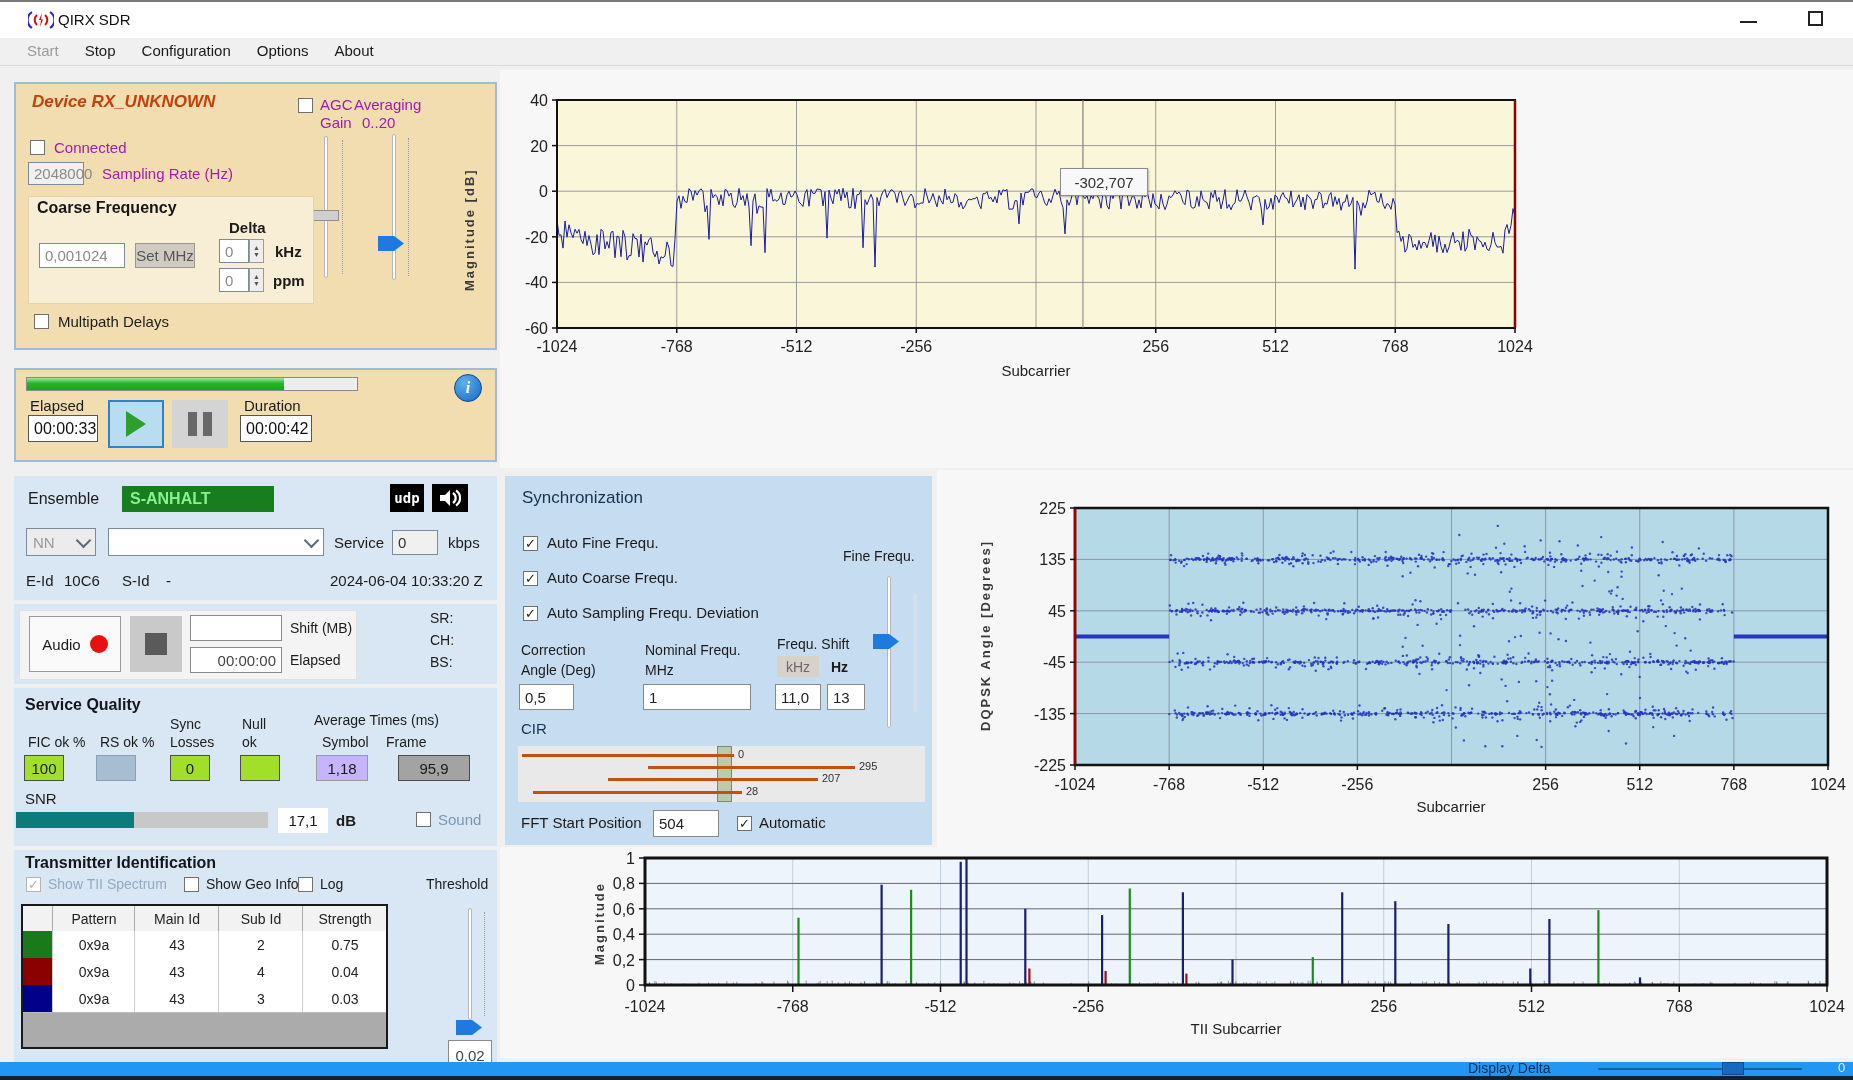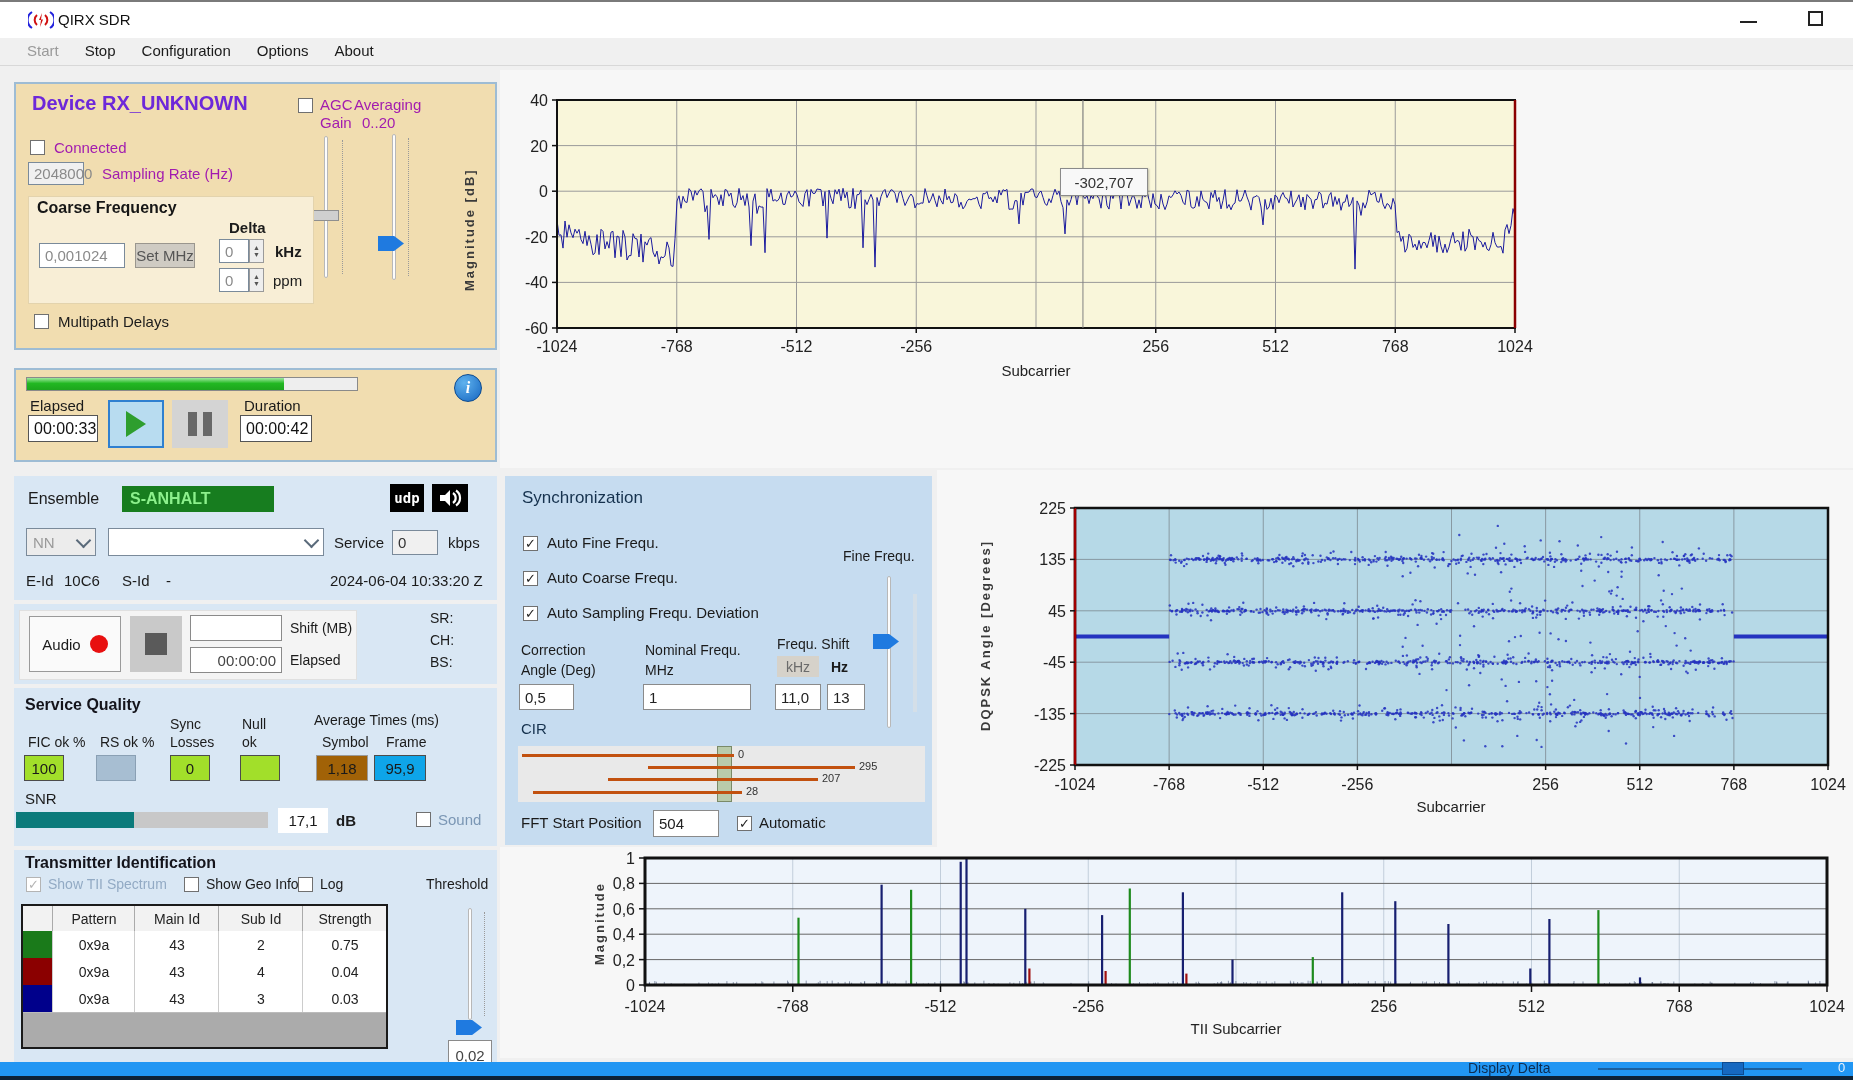--- a/index.html
+++ b/index.html
@@ -63,21 +63,21 @@
       <path d="M9 6 A 6.5 6.5 0 0 0 9 16" stroke="#d01010" stroke-width="2" fill="none"></path>
       <path d="M17 6 A 6.5 6.5 0 0 1 17 16" stroke="#d01010" stroke-width="2" fill="none"></path>
       <path d="M14 4 L11 11 L13 11 L12 18 L15 10.5 L13 10.5 Z" fill="#d01010"></path>
     </svg>
     <div class="abs title-text">QIRX SDR</div>
     <div class="abs" style="left:1740px;top:19px;width:17px;height:2px;background:#222"></div>
     <div class="abs" style="left:1808px;top:9px;width:15px;height:15px;border:2px solid #222;box-sizing:border-box"></div>
   </div>
 
   <div class="abs panel-tan" style="left:14px;top:82px;width:483px;height:268px">
-    <div class="abs" style="left:16px;top:8px;font-size:20px;font-weight:bold;color:#6d28d9">Device RX_UNKNOWN</div>
+    <div class="abs" style="left:16px;top:8px;font-size:17px;font-weight:bold;font-style:italic;color:#c2410c">Device RX_UNKNOWN</div>
 
     <div class="abs cb" style="left:282px;top:14px"></div>
     <div class="abs lbl-brown" style="left:304px;top:12px">AGC</div>
     <div class="abs lbl-brown" style="left:304px;top:30px">Gain</div>
     <div class="abs lbl-brown" style="left:338px;top:12px">Averaging</div>
     <div class="abs lbl-brown" style="left:346px;top:30px">0..20</div>
 
     <div class="abs groove-v" style="left:308px;top:52px;height:142px"></div>
     <div class="abs ticks-v" style="left:326px;top:56px;height:134px"></div>
     <div class="abs thumb-flat" style="left:297px;top:126px"></div>
@@ -103,21 +103,21 @@
           <span>▲</span>
           <span>▼</span>
         </div>
       <div class="abs lbl" style="left:246px;top:46px;font-weight:bold">kHz</div>
 
       <div class="abs field" style="left:190px;top:71px;width:30px;height:24px;color:#8a8a8a">0</div>
       <div class="abs" style="left:220px;top:71px;width:15px;height:24px;border:1px solid #9a9a9a;box-sizing:border-box;font-size:7px;color:#555;display:flex;flex-direction:column;align-items:center;justify-content:center;background:#eee">
           <span>▲</span>
           <span>▼</span>
         </div>
-      <div class="abs lbl" style="left:244px;top:75px;font-weight:normal">ppm</div>
+      <div class="abs lbl" style="left:244px;top:75px;font-weight:bold">ppm</div>
     </div>
 
     <div class="abs cb" style="left:18px;top:230px"></div>
     <div class="abs lbl" style="left:42px;top:229px">Multipath Delays</div>
   </div>
 
   <div class="abs panel-tan" style="left:14px;top:368px;width:483px;height:94px">
     <div class="abs" style="left:10px;top:7px;width:332px;height:14px;border:1px solid #8a8a8a;background:#eee;box-sizing:border-box">
       <div id="pbfill" style="height: 100%; background: linear-gradient(rgb(159, 232, 159), rgb(34, 184, 34) 45%, rgb(29, 165, 29)); width: 78%;"></div>
     </div>
@@ -244,22 +244,22 @@
     <div class="abs lbl-sm" style="left:228px;top:28px">Null</div>
     <div class="abs lbl-sm" style="left:228px;top:46px">ok</div>
     <div class="abs lbl-sm" style="left:300px;top:24px">Average Times (ms)</div>
     <div class="abs lbl-sm" style="left:308px;top:46px">Symbol</div>
     <div class="abs lbl-sm" style="left:372px;top:46px">Frame</div>
 
     <div class="abs valbox" style="left:10px;top:67px;width:40px;height:26px;background:#a2df2a">100</div>
     <div class="abs valbox" style="left:82px;top:67px;width:40px;height:26px;background:#a7bed2;border-color:#8aa0b4"></div>
     <div class="abs valbox" style="left:156px;top:67px;width:40px;height:26px;background:#a2df2a">0</div>
     <div class="abs valbox" style="left:226px;top:67px;width:40px;height:26px;background:#a2df2a"></div>
-    <div class="abs valbox" style="left:302px;top:67px;width:52px;height:26px;background:#a16207;border-color:#9a9a9a">1,18</div>
-    <div class="abs valbox" style="left:360px;top:67px;width:52px;height:26px;background:#0ea5e9">95,9</div>
+    <div class="abs valbox" style="left:302px;top:67px;width:52px;height:26px;background:#c4b5fd;border-color:#9a9a9a">1,18</div>
+    <div class="abs valbox" style="left:384px;top:67px;width:72px;height:26px;background:#a3a3a3">95,9</div>
 
     <div class="abs lbl" style="left:11px;top:102px">SNR</div>
     <div class="abs" style="left:2px;top:124px;width:252px;height:16px;background:#c8c8c8">
       <div id="snrfill" style="height: 100%; background: rgb(12, 123, 123); width: 47%;"></div>
     </div>
     <div class="abs" style="left:264px;top:120px;width:50px;height:25px;background:#fff;display:flex;align-items:center;justify-content:center;font-size:15px">17,1</div>
     <div class="abs lbl" style="left:322px;top:124px;font-weight:bold">dB</div>
     <div class="abs cb" style="left:402px;top:124px"></div>
     <div class="abs" style="left:424px;top:123px;font-size:15px;color:#7a96b4">Sound</div>
   </div>

